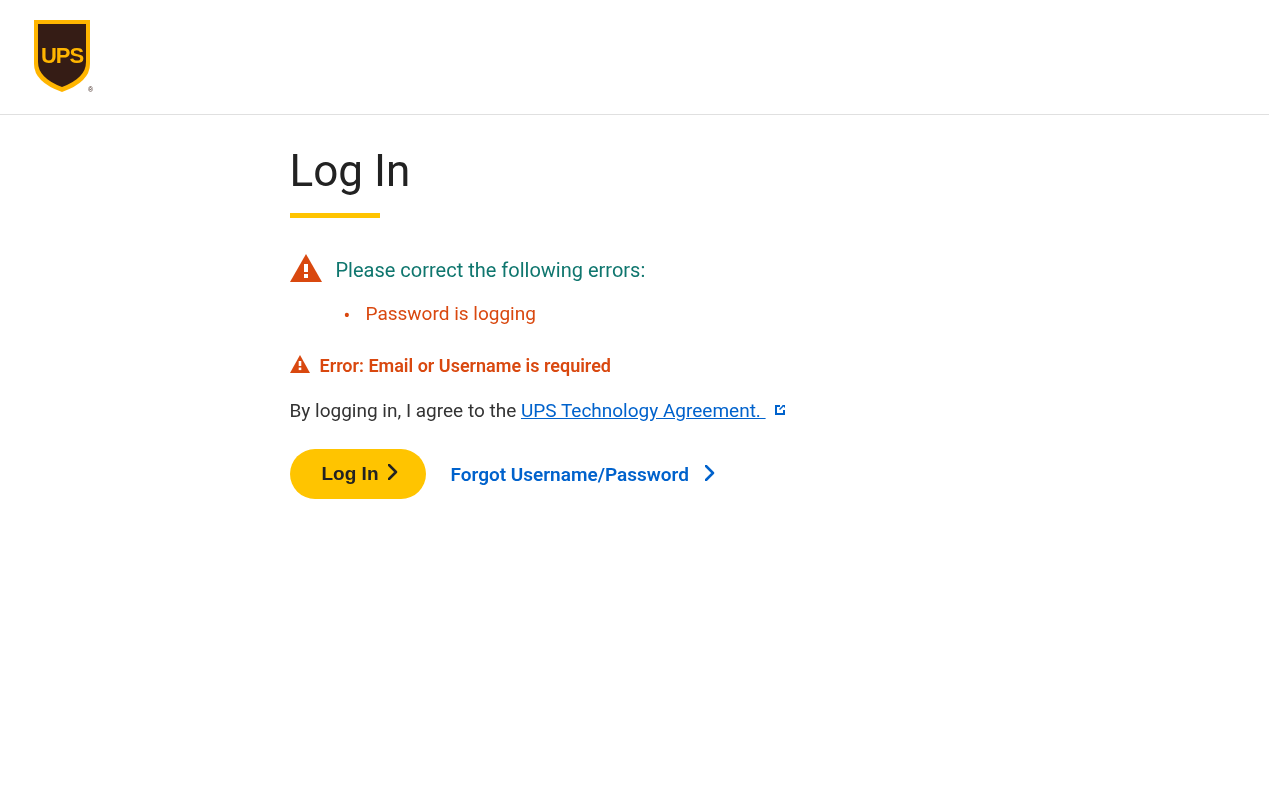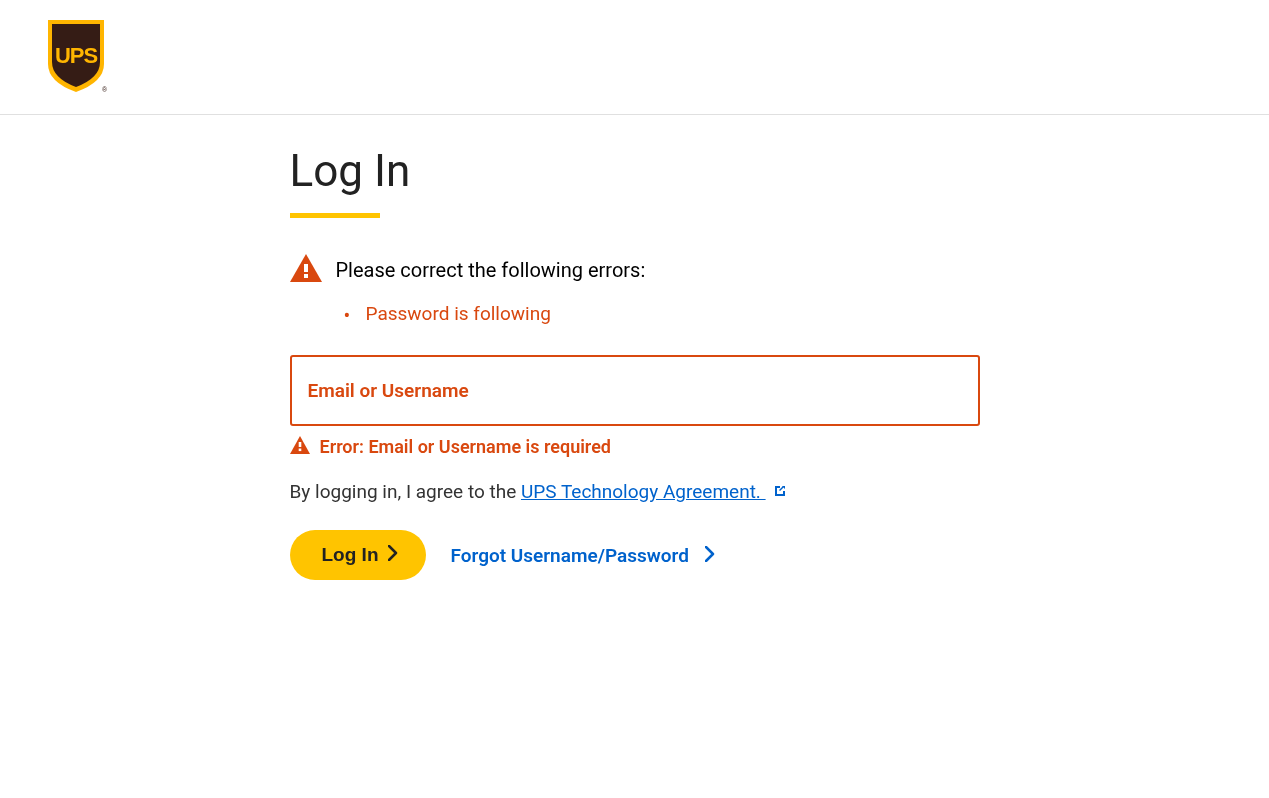--- a/index.html
+++ b/index.html
@@ -6,21 +6,21 @@
       margin: 0;
       padding: 0;
       box-sizing: border-box;
     }
     body {
       font-family: -apple-system, BlinkMacSystemFont, "Segoe UI", Roboto, Helvetica, Arial, sans-serif;
       background: #fff;
       color: #333;
     }
     .header {
-      padding: 16px 44px;
+      padding: 16px 30px;
       border-bottom: 1px solid #e0e0e0;
     }
     .logo {
       display: inline-block;
     }
     .content {
       max-width: 690px;
       margin: 0 auto;
       padding: 30px 0 40px 0;
     }
@@ -43,21 +43,21 @@
       margin-bottom: 28px;
     }
     .error-summary-header {
       display: flex;
       align-items: center;
       gap: 14px;
       margin-bottom: 16px;
     }
     .error-summary-title {
       font-size: 20px;
-      color: #000000;
+      color: #0f766e;
       font-weight: 400;
     }
     .error-list {
       list-style: none;
       padding-left: 54px;
     }
     .error-list li {
       color: #d9480f;
       font-size: 19px;
       font-weight: 400;
@@ -166,28 +166,25 @@
       <span>
         <svg width="32" height="28" viewBox="0 0 32 28">
           <path d="M 16 0 L 32 28 L 0 28 Z" fill="#d9480f"></path>
           <rect x="14" y="10" width="4" height="8" fill="#fff"></rect>
           <rect x="14" y="20" width="4" height="4" fill="#fff"></rect>
         </svg>
       </span>
       <span class="error-summary-title">Please correct the following errors:</span>
     </div>
     <ul class="error-list">
-      <li>Password is following</li>
+      <li>Password is logging</li>
     </ul>
   </div>
 
   <div class="form-group">
-    <div class="input-wrap">
-      <span class="input-label">Email or Username</span>
-    </div>
     <div class="field-error">
       <span>
         <svg width="20" height="18" viewBox="0 0 20 18">
           <path d="M 10 0 L 20 18 L 0 18 Z" fill="#d9480f"></path>
           <rect x="8.7" y="6" width="2.6" height="5" fill="#fff"></rect>
           <rect x="8.7" y="12.5" width="2.6" height="2.6" fill="#fff"></rect>
         </svg>
       </span>
       <span class="field-error-text">Error: Email or Username is required</span>
     </div>

